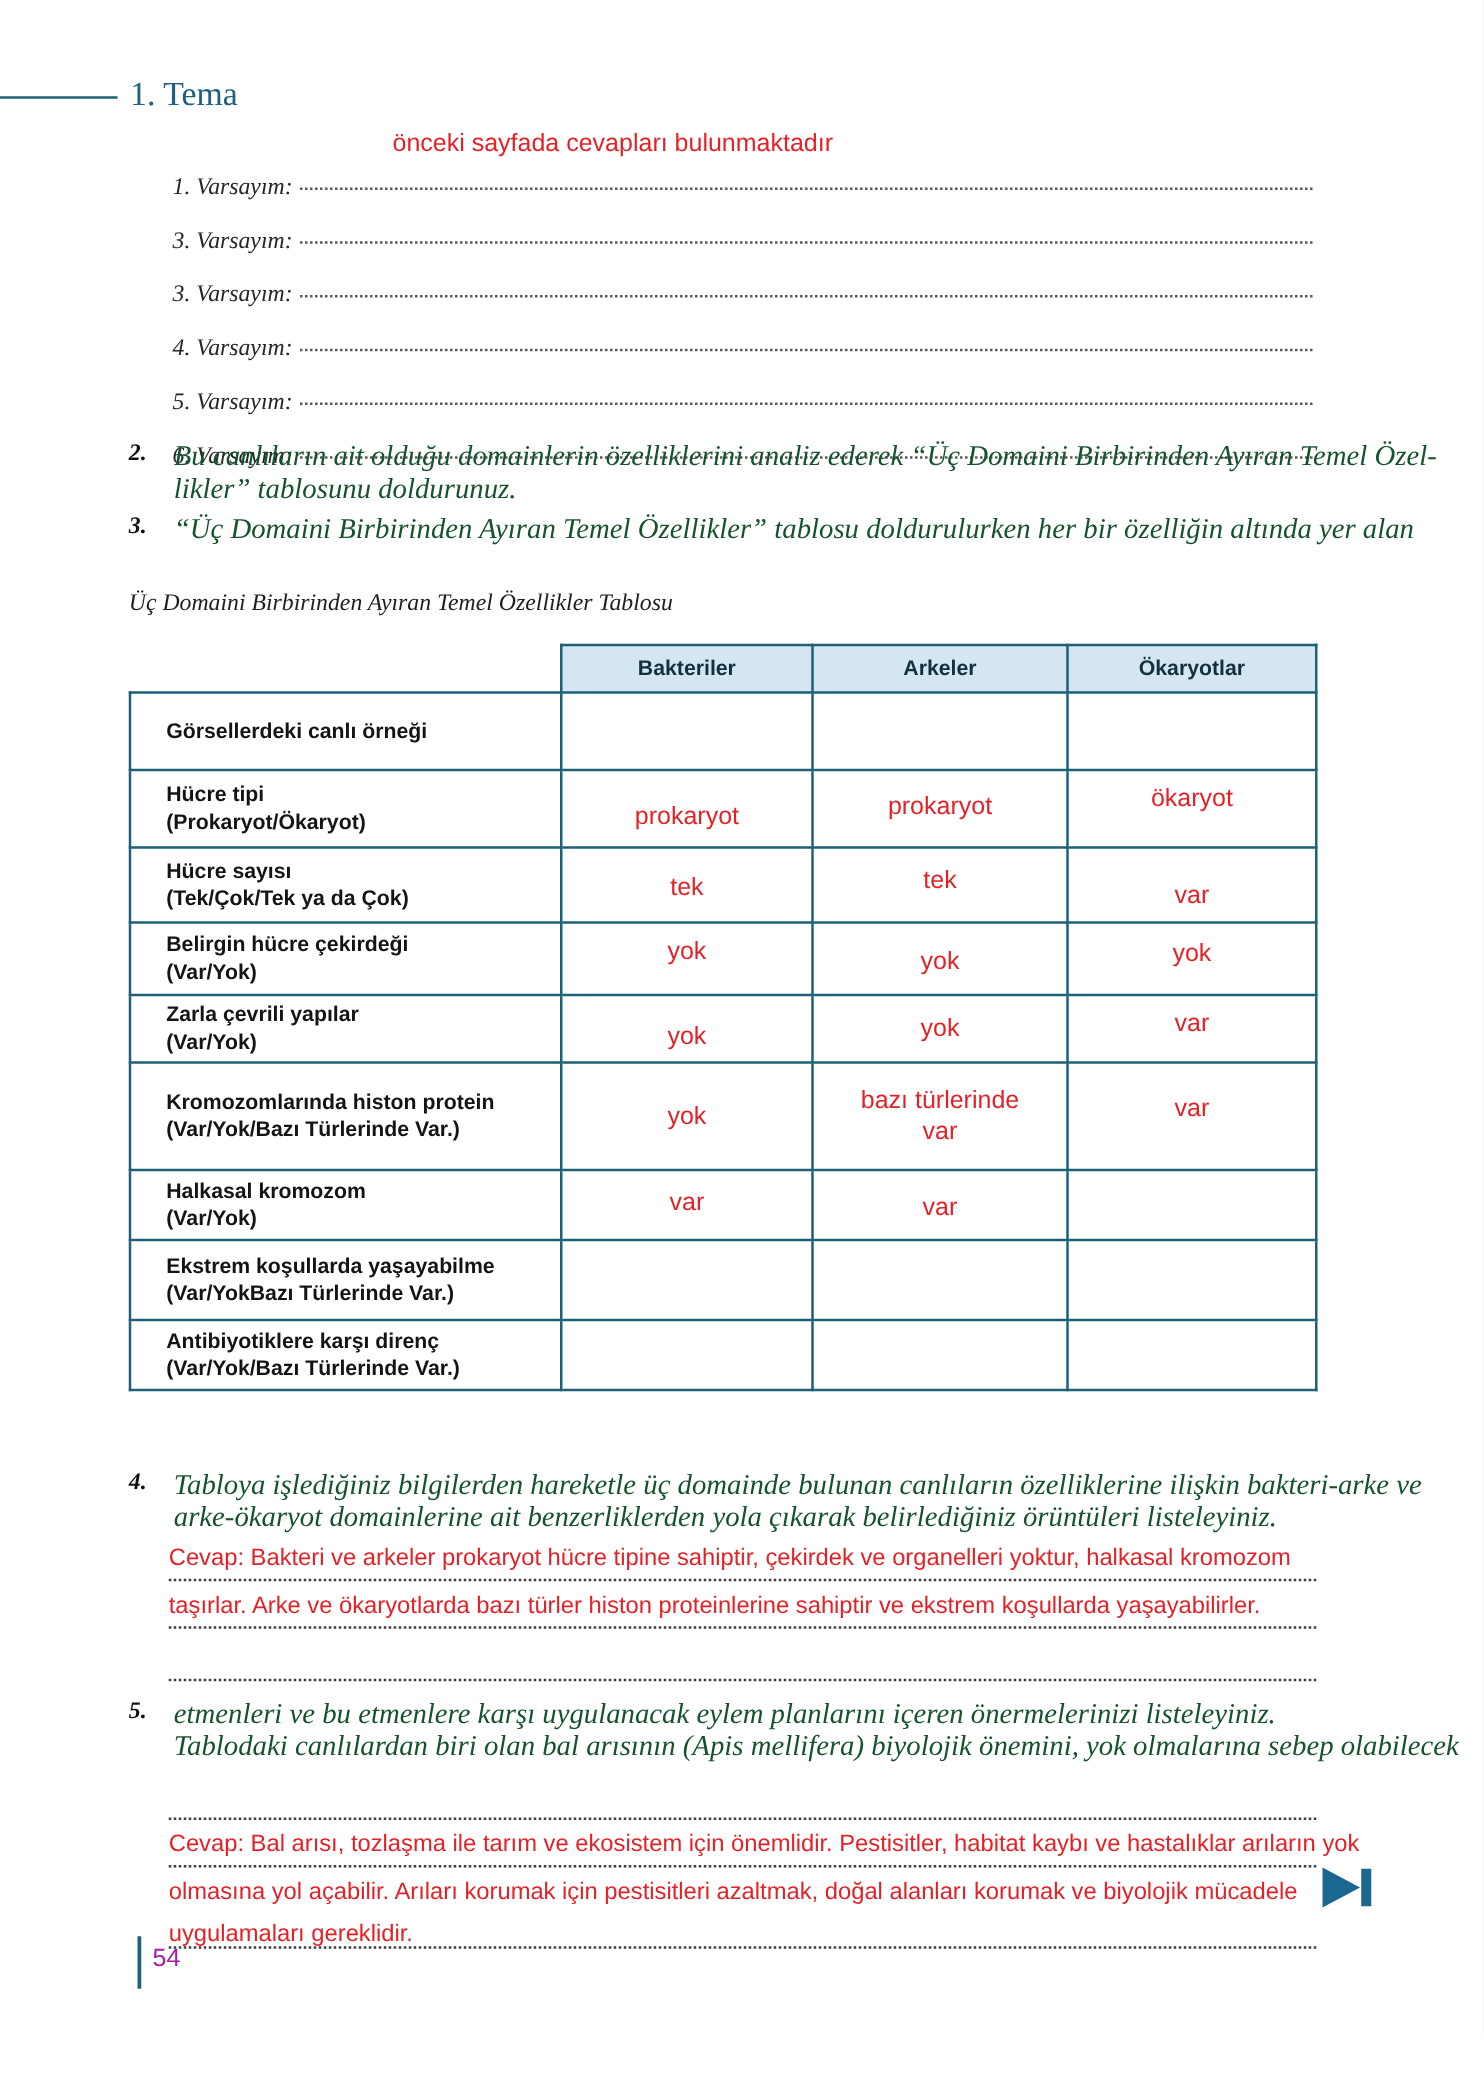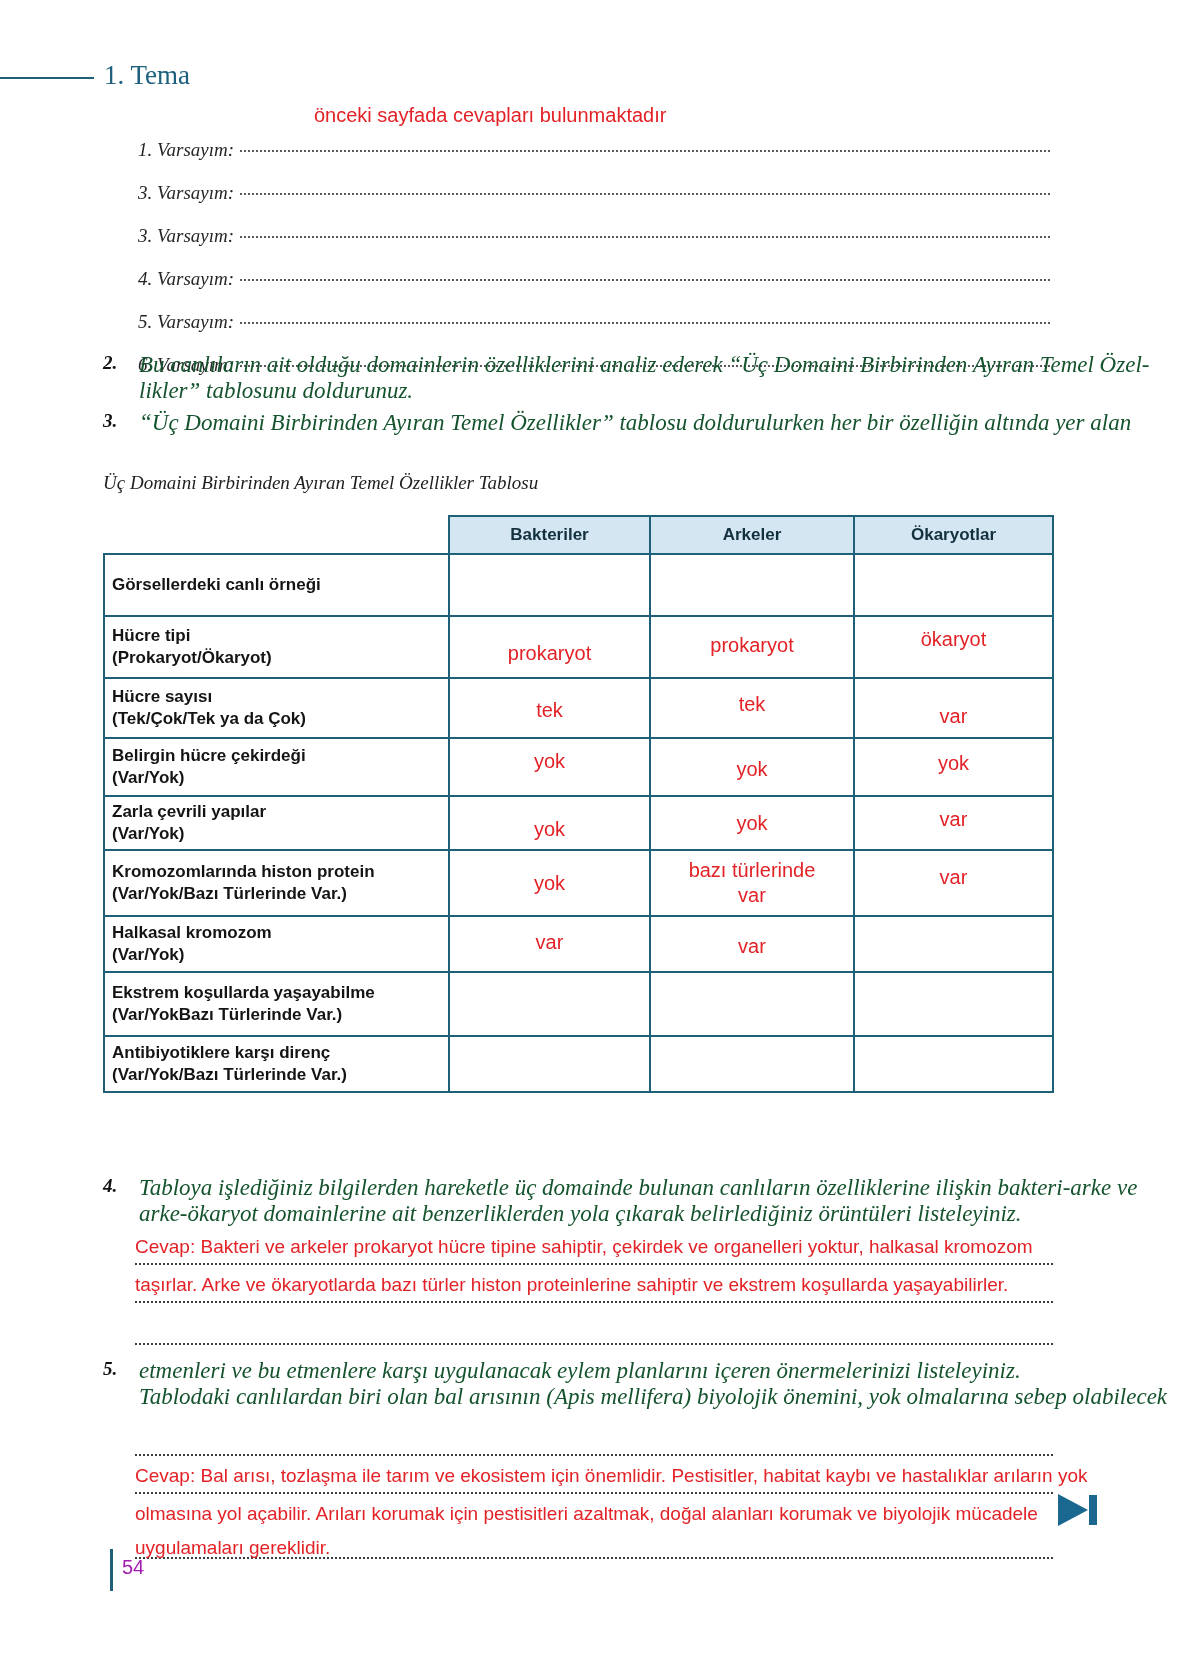--- a/index.html
+++ b/index.html
@@ -23,32 +23,32 @@
   .qnum{font-weight:bold;font-style:italic;font-size:19px;width:36px;flex:0 0 36px;color:#111;}
   .qtext{font-style:italic;font-size:23px;line-height:26px;color:#14532d;}
   .qtext div{white-space:nowrap;}
   
   .tcaption{position:absolute;left:103px;top:472px;font-style:italic;font-size:19px;color:#1f1f1f;}
   .ftable{position:absolute;left:103px;top:515px;border-collapse:collapse;table-layout:fixed;width:949px;}
   .ftable td,.ftable th{border:2px solid #1d6078;}
   .ftable .ghost{border:none;background:transparent;}
   .ftable th{background:#d3e6f1;font-family:"Liberation Sans",sans-serif;font-weight:bold;
     font-size:17px;color:#13303e;height:34px;text-align:center;}
-  .lcell{padding:4px 7px;vertical-align:middle;}
+  .lcell{padding:4px 28px;vertical-align:middle;}
   .flabel{font-family:"Liberation Sans",sans-serif;font-weight:bold;font-size:17px;
     line-height:1.3;color:#141414;}
   .acell{text-align:center;vertical-align:middle;}
   .hw{font-family:"Liberation Sans",sans-serif;font-size:20px;color:#e32227;display:inline-block;}
   .wrap2{max-width:150px;white-space:normal;line-height:1.25;}
   .up2{transform:translateY(-2px);} .up4{transform:translateY(-4px);}
   .up6{transform:translateY(-6px);} .up8{transform:translateY(-8px);}
   .dn2{transform:translateY(2px);}
   .dn6{transform:translateY(6px);}  .dn8{transform:translateY(8px);}
   .r1{height:62px;} .r2{height:62px;} .r3{height:60px;} .r4{height:58px;} .r5{height:45px;}
-  .r6{height:66px;} .r7{height:56px;} .r8{height:64px;} .r9{height:56px;}
+  .r6{height:86px;} .r7{height:56px;} .r8{height:64px;} .r9{height:56px;}
   
   .ansarea{margin-left:32px;width:918px;}
   .ans-line{font-family:"Liberation Sans",sans-serif;font-size:19px;color:#e32227;
     white-space:nowrap;border-bottom:2px dotted #3d3d3d;padding-bottom:3px;margin-top:9px;
     min-height:24px;overflow:visible;}
   .ans-line.noline{border-bottom:none;}
   .dotted-blank{border-bottom:2px dotted #3d3d3d;height:28px;margin-top:12px;}
   .cross .txt{display:inline-block;transform:translateY(7px);}
   .sec4{position:absolute;left:103px;top:1175px;width:960px;}
   .sec5{position:absolute;left:103px;top:1358px;width:960px;}

